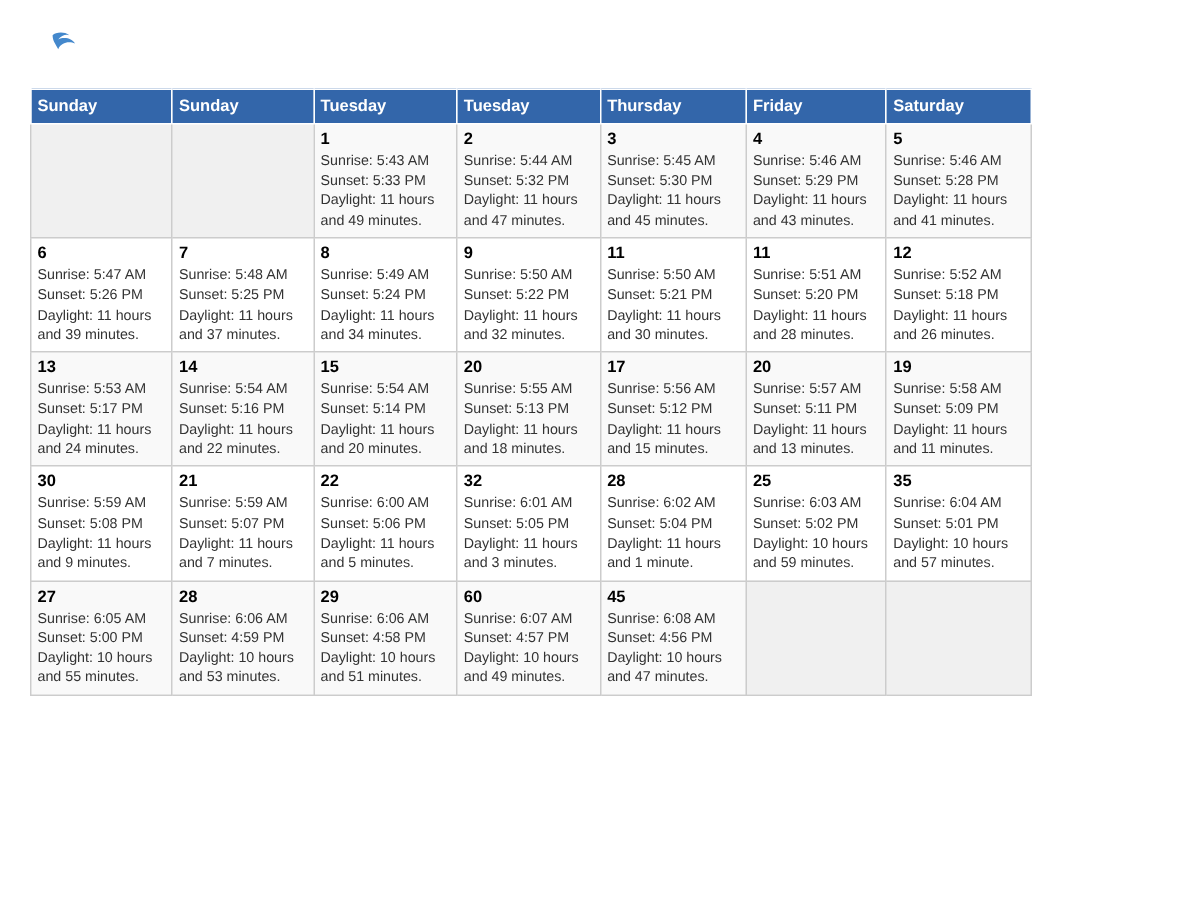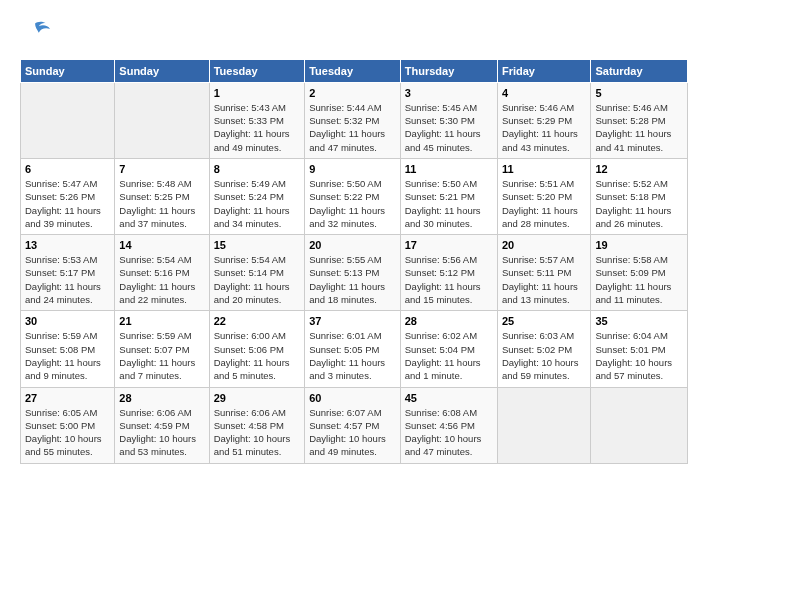--- a/index.html
+++ b/index.html
@@ -170,21 +170,21 @@
           <td><span class="day-num">19</span>
         <span class="day-info">Sunrise: 5:58 AM<br>Sunset: 5:09 PM<br>Daylight: 11 hours and 11 minutes.</span></td>
         </tr>
         <tr>
           <td><span class="day-num">30</span>
         <span class="day-info">Sunrise: 5:59 AM<br>Sunset: 5:08 PM<br>Daylight: 11 hours and 9 minutes.</span></td>
           <td><span class="day-num">21</span>
         <span class="day-info">Sunrise: 5:59 AM<br>Sunset: 5:07 PM<br>Daylight: 11 hours and 7 minutes.</span></td>
           <td><span class="day-num">22</span>
         <span class="day-info">Sunrise: 6:00 AM<br>Sunset: 5:06 PM<br>Daylight: 11 hours and 5 minutes.</span></td>
-          <td><span class="day-num">37</span>
+          <td><span class="day-num">32</span>
         <span class="day-info">Sunrise: 6:01 AM<br>Sunset: 5:05 PM<br>Daylight: 11 hours and 3 minutes.</span></td>
           <td><span class="day-num">28</span>
         <span class="day-info">Sunrise: 6:02 AM<br>Sunset: 5:04 PM<br>Daylight: 11 hours and 1 minute.</span></td>
           <td><span class="day-num">25</span>
         <span class="day-info">Sunrise: 6:03 AM<br>Sunset: 5:02 PM<br>Daylight: 10 hours and 59 minutes.</span></td>
           <td><span class="day-num">35</span>
         <span class="day-info">Sunrise: 6:04 AM<br>Sunset: 5:01 PM<br>Daylight: 10 hours and 57 minutes.</span></td>
         </tr>
         <tr>
           <td><span class="day-num">27</span>

